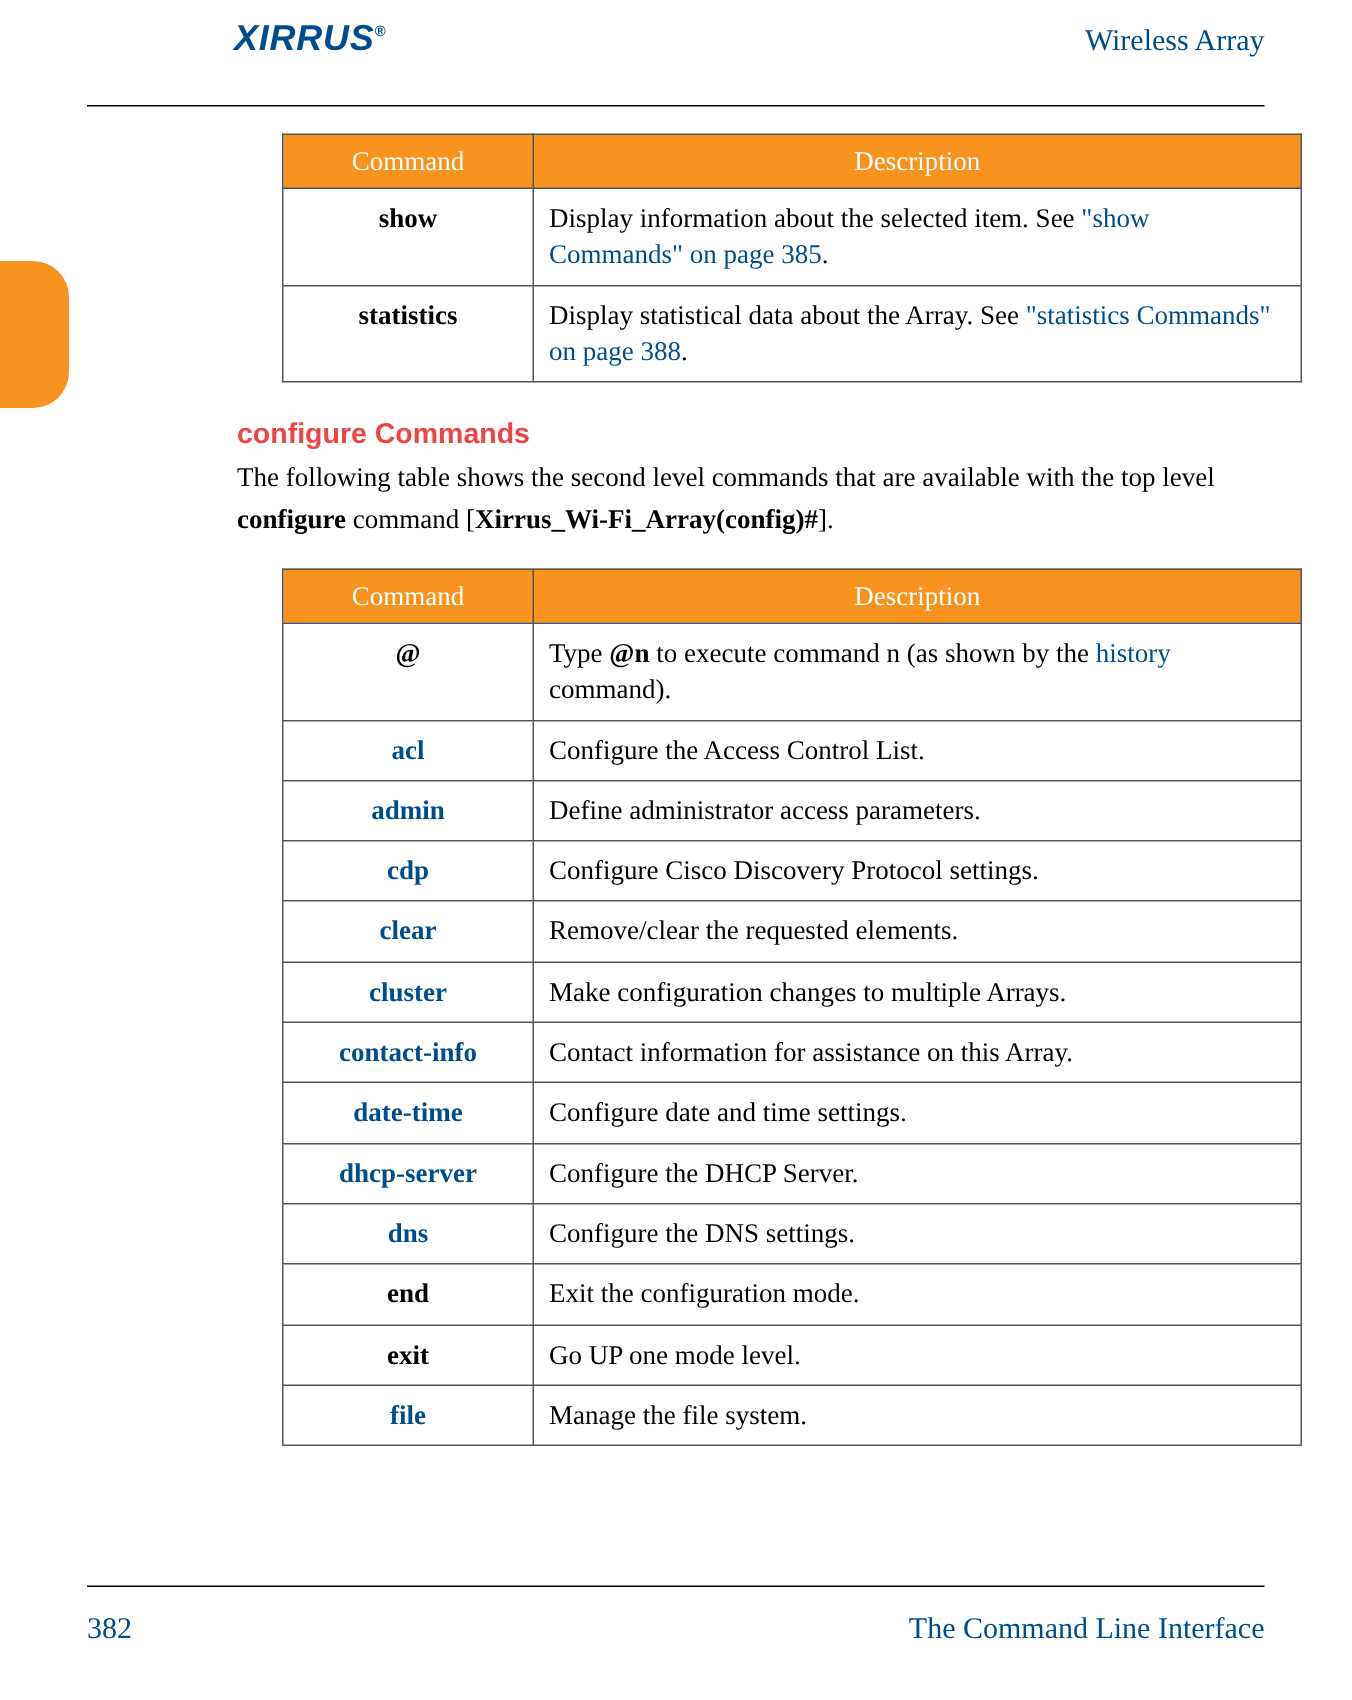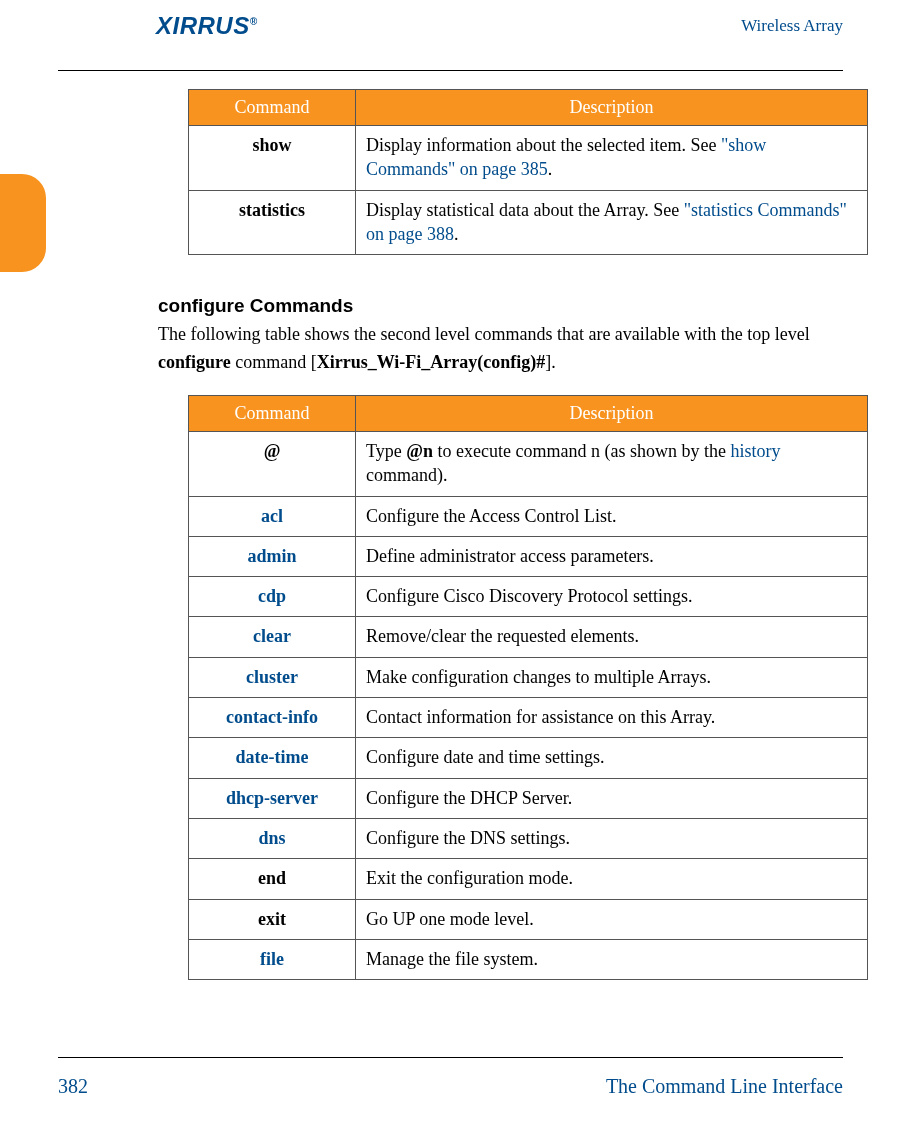--- a/index.html
+++ b/index.html
@@ -32,21 +32,21 @@
     font-style: italic;
     font-size: 24px;
     color: #004c8c;
     letter-spacing: 0.5px;
   }
   .brand sup { font-size: 10px; vertical-align: super; }
   .doc-title {
     position: absolute;
     right: 0;
     top: 16px;
-    font-size: 17px;
+    font-size: 20px;
     color: #004c8c;
     font-family: "Palatino Linotype", Palatino, Georgia, serif;
   }
   .content {
     padding: 18px 62px 0 158px;
   }
   .side-tab {
     position: absolute;
     left: 0;
     top: 174px;
@@ -81,23 +81,23 @@
   table.cmdtable td.cmd {
     text-align: center;
     font-weight: bold;
   }
   .link-blue { color: #004c8c; font-weight: bold; }
   .link-text { color: #004c8c; }
   .bold { font-weight: bold; }
   h3.section {
     font-family: Arial, Helvetica, sans-serif;
     font-weight: bold;
-    color: #000000;
+    color: #ef4444;
     font-size: 19px;
-    margin: 40px 0 4px 0;
+    margin: 24px 0 4px 0;
   }
   p.intro {
     font-size: 18px;
     line-height: 1.55;
     margin: 2px 0 18px 0;
   }
   .footer {
     position: absolute;
     left: 58px;
     right: 58px;

